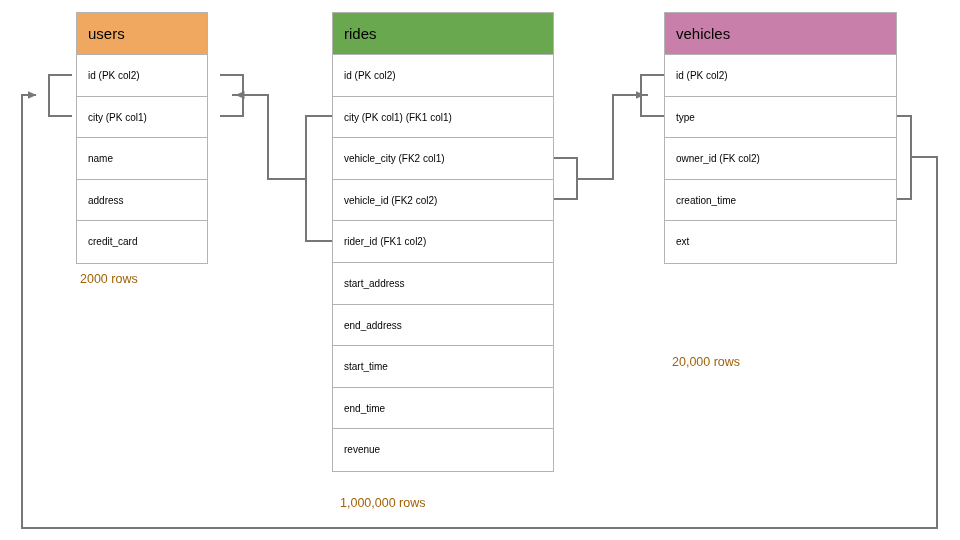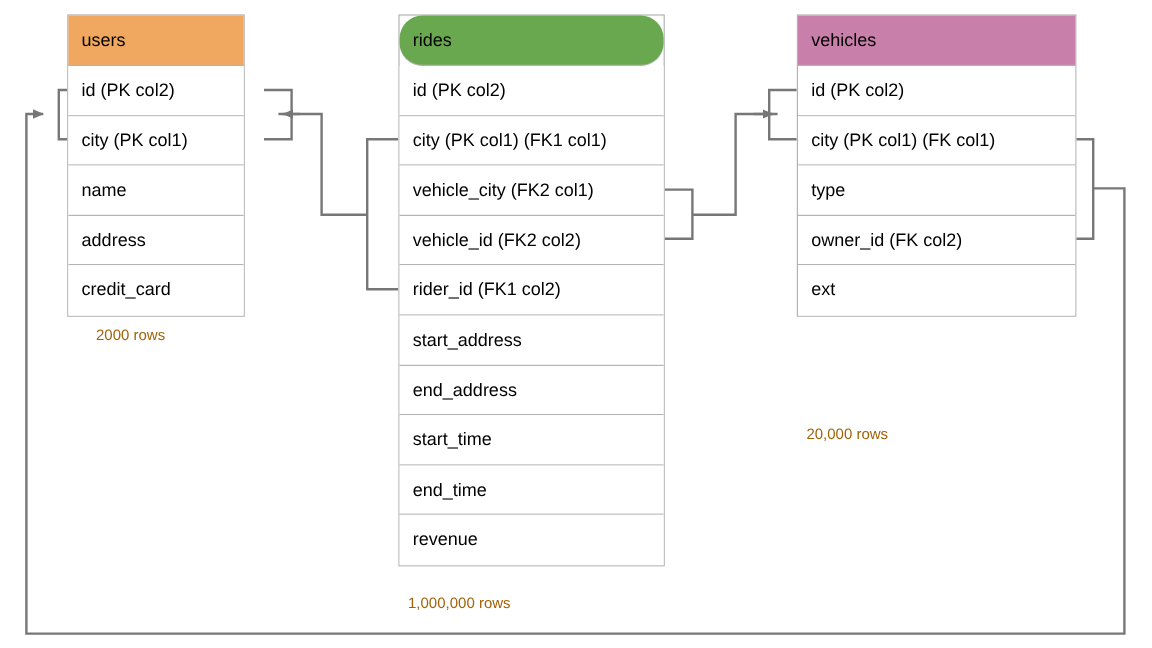--- a/index.html
+++ b/index.html
@@ -30,21 +30,21 @@
     color: #000000;
     border-bottom: 1px solid #b3b3b3;
     white-space: nowrap;
     overflow: hidden;
   }
   .tbl-row {
     box-sizing: border-box;
     height: 41.6px;
     line-height: 41.6px;
     padding: 0 0 0 11px;
-    font-size: 15px;
+    font-size: 10px;
     color: #000000;
     border-bottom: 1px solid #b3b3b3;
     background: #ffffff;
     white-space: nowrap;
     overflow: hidden;
   }
   .tbl-row.last {
     border-bottom: none;
   }
   .rowcount {
@@ -92,47 +92,47 @@
       <path d="M664,75 L641,75 L641,116 L664,116"></path>
       <path d="M628,95 L644,95" marker-end="url(#arrowhead)"></path>
 
       <path d="M886,116 L911,116 L911,199 L886,199"></path>
       <path d="M911,157 L937,157 L937,528 L22,528 L22,95 L36,95" marker-end="url(#arrowheadL)"></path>
 
     </g>
   </svg>
 
   <div id="tables-layer">
-      <div class="er-table" style="left: 56px; top: 12px; width: 148px;">
+      <div class="er-table" style="left: 76px; top: 12px; width: 132px;">
         <div class="tbl-header" style="background: rgb(240, 168, 96);">users</div>
         <div class="tbl-row">id (PK col2)</div>
         <div class="tbl-row">city (PK col1)</div>
         <div class="tbl-row">name</div>
         <div class="tbl-row">address</div>
         <div class="tbl-row last">credit_card</div>
       </div>
       <div class="rowcount" style="left: 80px; top: 272px;">2000 rows</div>
       <div class="er-table" style="left: 332px; top: 12px; width: 222px;">
-        <div class="tbl-header" style="background: rgb(106, 168, 79); border-radius: 19px;">rides</div>
+        <div class="tbl-header" style="background: rgb(106, 168, 79);">rides</div>
         <div class="tbl-row">id (PK col2)</div>
         <div class="tbl-row">city (PK col1) (FK1 col1)</div>
         <div class="tbl-row">vehicle_city (FK2 col1)</div>
         <div class="tbl-row">vehicle_id (FK2 col2)</div>
         <div class="tbl-row">rider_id (FK1 col2)</div>
         <div class="tbl-row">start_address</div>
         <div class="tbl-row">end_address</div>
         <div class="tbl-row">start_time</div>
         <div class="tbl-row">end_time</div>
         <div class="tbl-row last">revenue</div>
       </div>
       <div class="rowcount" style="left: 340px; top: 496px;">1,000,000 rows</div>
       <div class="er-table" style="left: 664px; top: 12px; width: 233px;">
         <div class="tbl-header" style="background: rgb(200, 127, 170);">vehicles</div>
         <div class="tbl-row">id (PK col2)</div>
-        <div class="tbl-row">city (PK col1) (FK col1)</div>
         <div class="tbl-row">type</div>
         <div class="tbl-row">owner_id (FK col2)</div>
+        <div class="tbl-row">creation_time</div>
         <div class="tbl-row last">ext</div>
       </div>
       <div class="rowcount" style="left: 672px; top: 355.2px; text-align: center;">20,000 rows</div>
     </div>
 
 </div>
 
 </body></html>

